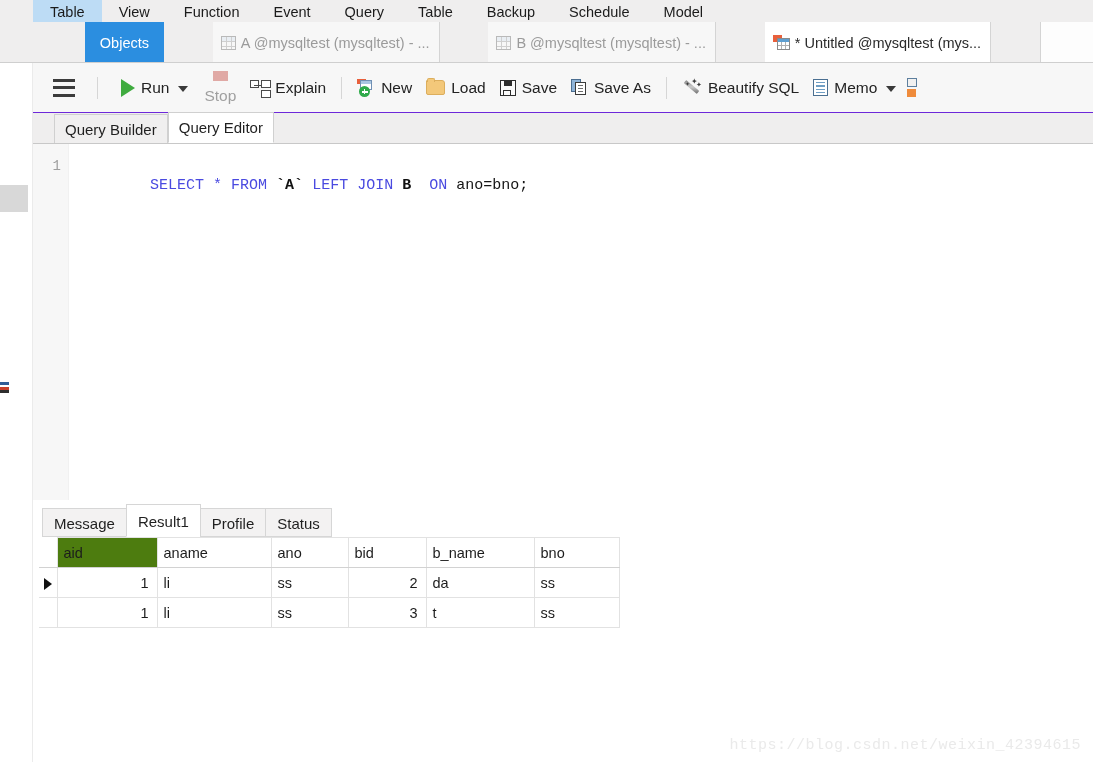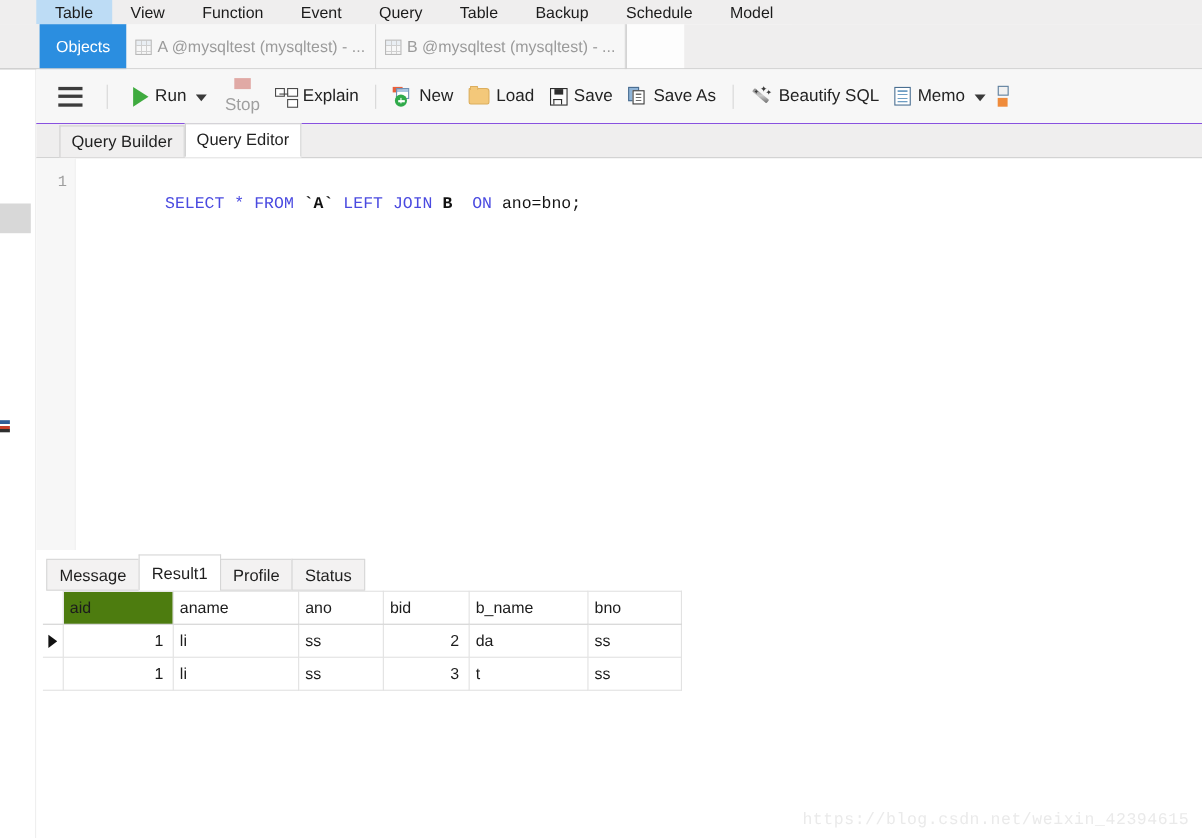--- a/index.html
+++ b/index.html
@@ -46,20 +46,21 @@
   }
 
   
   .tabstrip {
     position: absolute;
     left: 0; top: 22px;
     width: 1093px; height: 41px;
     background: #efeeee;
     display: flex;
     align-items: stretch;
+    justify-content: space-between;
   }
   .tabstrip-lead {
     width: 36px;
     background: #efeeee;
     border-bottom: 1px solid #cfcfcf;
     box-sizing: border-box;
   }
   .tab-objects {
     background: #2b8ee0;
     color: #ffffff;
@@ -528,20 +529,27 @@
   <div class="tab-doc">
     <span class="ico-grid"></span>
     <span>A @mysqltest (mysqltest) - ...</span>
   </div>
 
   <div class="tab-doc">
     <span class="ico-grid"></span>
     <span>B @mysqltest (mysqltest) - ...</span>
   </div>
 
+  <div class="tab-doc active">
+    <span class="ico-querytab">
+      <span class="qt-red"></span>
+        <span class="qt-grid"></span>
+    </span>
+    <span>* Untitled @mysqltest (mys...</span>
+  </div>
 
   <div class="tab-blank" style="width:53px;"></div>
 </div>
 <div class="top-divider"></div>
 
 <div class="toolbar">
 
   <div class="hamburger">
     <span></span>
       <span></span>

